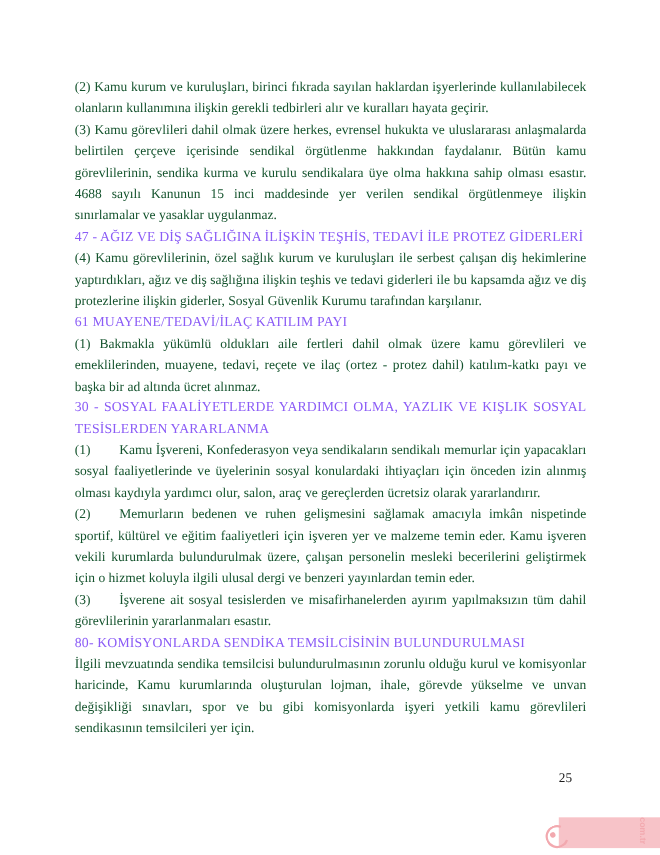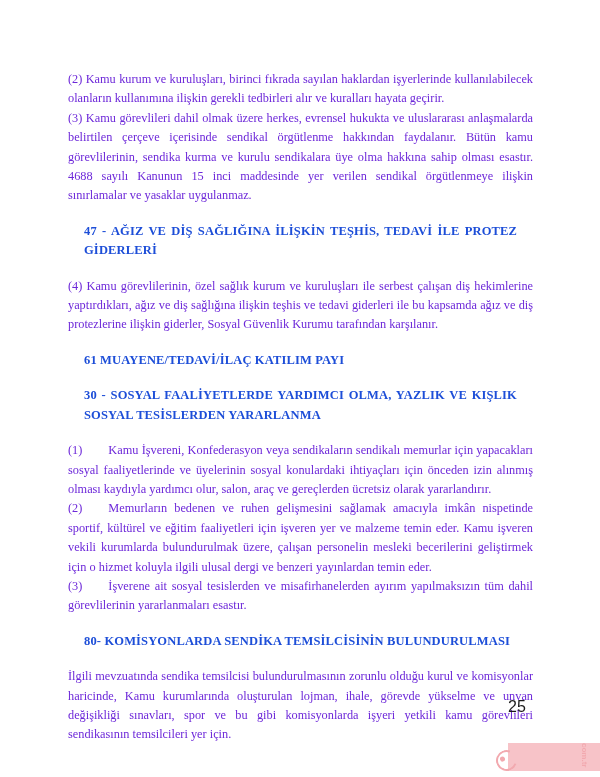--- a/index.html
+++ b/index.html
@@ -31,31 +31,31 @@
     width: 465px;
   }
 
   p.para {
     margin: 0;
     font-size: 12.3px;
     line-height: 19.4px;
     text-align: justify;
     text-justify: inter-word;
     hyphens: none;
-    color: #6d28d9;
+    color: #14532d;
   }
 
   h2.heading {
-    margin: 16px;
+    margin: 0;
     font-size: 12.5px;
     line-height: 19.4px;
-    font-weight: bold;
+    font-weight: normal;
     text-align: justify;
     text-justify: inter-word;
-    color: #1d4ed8;
+    color: #8b5cf6;
     letter-spacing: 0.15px;
   }
 
   .gap-before-heading {
     margin-top: 12px;
   }
 
   .gap-before-heading-lg {
     margin-top: 13px;
   }
@@ -64,24 +64,24 @@
   .marker-wide::after {
     content: "";
     display: inline-block;
     width: 26px;
   }
 
   .page-number {
     position: absolute;
     left: 508px;
     top: 700px;
-    font-size: 16px;
+    font-size: 12px;
     line-height: 14px;
     color: #1b1b1b;
-    font-family: Liberation Sans, sans-serif;
+    font-family: Liberation Serif, serif;
   }
 
   
   .watermark {
     position: absolute;
     left: 494px;
     top: 739px;
     width: 112px;
     height: 38px;
     overflow: hidden;
@@ -154,20 +154,21 @@
 
   <div class="content">
 
     <p class="para">(2) Kamu kurum ve kuruluşları, birinci fıkrada sayılan haklardan işyerlerinde kullanılabilecek olanların kullanımına ilişkin gerekli tedbirleri alır ve kuralları hayata geçirir.</p>
     <p class="para">(3)  Kamu görevlileri dahil olmak üzere herkes, evrensel hukukta ve uluslararası anlaşmalarda belirtilen çerçeve içerisinde sendikal örgütlenme hakkından faydalanır. Bütün kamu görevlilerinin, sendika kurma ve kurulu sendikalara üye olma hakkına sahip olması esastır. 4688 sayılı Kanunun 15 inci maddesinde yer verilen sendikal örgütlenmeye ilişkin sınırlamalar ve yasaklar uygulanmaz.</p>
 
     <h2 class="heading gap-before-heading">47 - AĞIZ VE DİŞ SAĞLIĞINA İLİŞKİN TEŞHİS, TEDAVİ İLE PROTEZ GİDERLERİ</h2>
     <p class="para">(4) Kamu görevlilerinin, özel sağlık kurum ve kuruluşları ile serbest çalışan diş hekimlerine yaptırdıkları, ağız ve diş sağlığına ilişkin teşhis ve tedavi giderleri ile bu kapsamda ağız ve diş protezlerine ilişkin giderler, Sosyal Güvenlik Kurumu tarafından karşılanır.</p>
 
     <h2 class="heading gap-before-heading">61 MUAYENE/TEDAVİ/İLAÇ KATILIM PAYI</h2>
+    <p class="para">(1) Bakmakla yükümlü oldukları aile fertleri dahil olmak üzere kamu görevlileri ve emeklilerinden, muayene, tedavi, reçete ve ilaç (ortez - protez dahil) katılım-katkı payı ve başka bir ad altında ücret alınmaz.</p>
 
     <h2 class="heading gap-before-heading-lg">30 - SOSYAL FAALİYETLERDE YARDIMCI OLMA, YAZLIK VE KIŞLIK SOSYAL TESİSLERDEN YARARLANMA</h2>
     <p class="para">
       <span class="marker-wide">(1)</span><span>Kamu İşvereni, Konfederasyon veya sendikaların sendikalı memurlar için yapacakları sosyal  faaliyetlerinde ve üyelerinin sosyal konulardaki ihtiyaçları için önceden izin alınmış olması kaydıyla yardımcı olur, salon, araç ve gereçlerden ücretsiz olarak  yararlandırır.</span>
     </p>
     <p class="para">
       <span class="marker-wide">(2)</span><span>Memurların bedenen ve ruhen gelişmesini sağlamak amacıyla imkân nispetinde sportif, kültürel ve eğitim faaliyetleri için işveren yer ve malzeme temin eder. Kamu işveren vekili kurumlarda bulundurulmak üzere, çalışan personelin mesleki becerilerini geliştirmek için o hizmet koluyla ilgili ulusal dergi ve benzeri yayınlardan temin eder.</span>
     </p>
     <p class="para">
       <span class="marker-wide">(3)</span><span>İşverene ait sosyal tesislerden ve misafirhanelerden ayırım yapılmaksızın tüm dahil görevlilerinin yararlanmaları esastır.</span>

